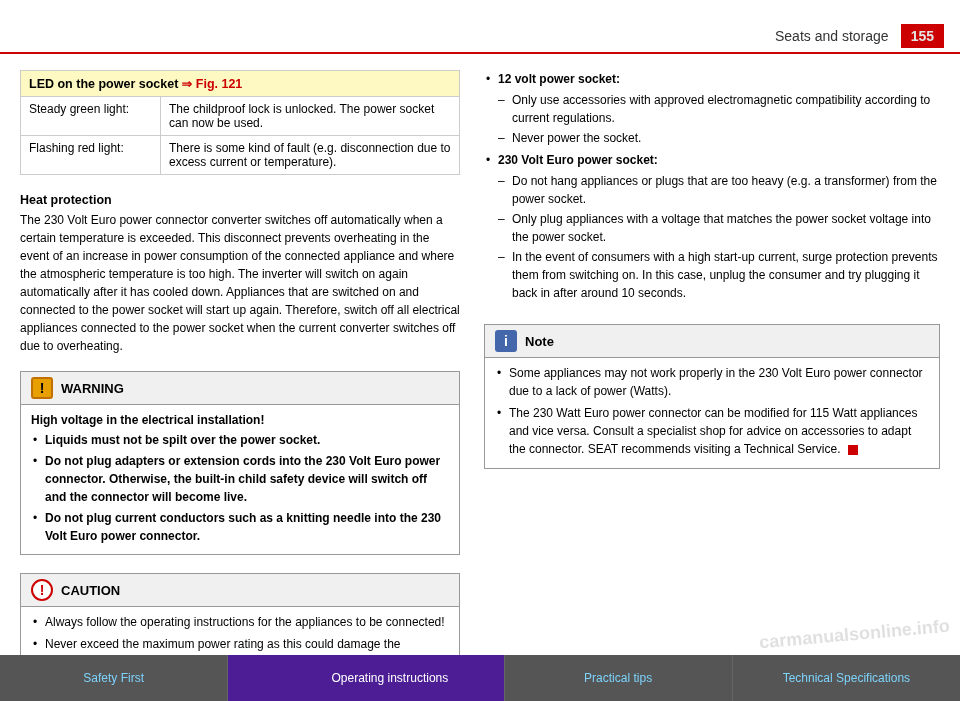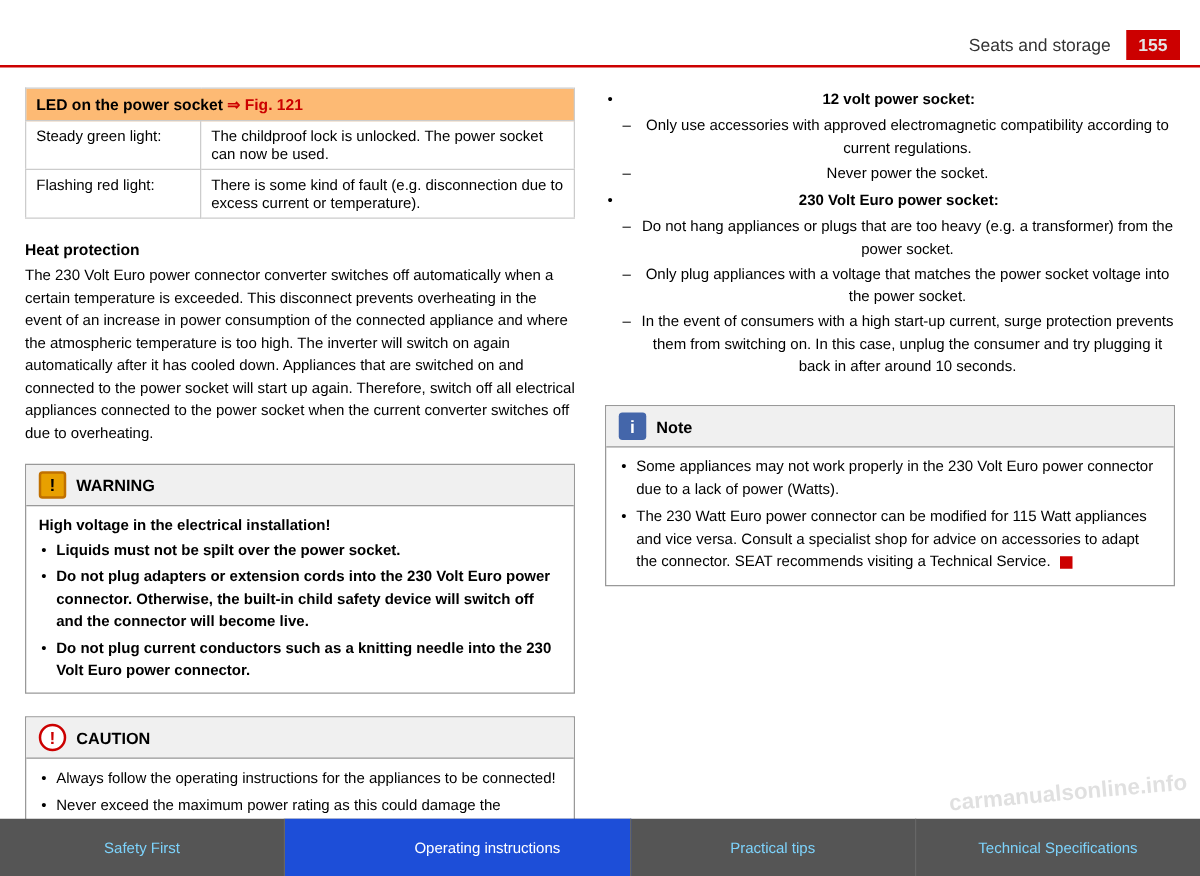--- a/index.html
+++ b/index.html
@@ -62,21 +62,21 @@
     }
 
     
     .info-table {
       width: 100%;
       border-collapse: collapse;
       border: 1px solid #ccc;
       margin-bottom: 2px;
     }
     .info-table .table-header-row {
-      background: #fdba74;
+      background: #fef9c3;
     }
     .info-table .table-header-row td {
       padding: 5px 8px;
       font-weight: bold;
       font-size: 12.5px;
       border-bottom: 1px solid #ccc;
     }
     .info-table td {
       padding: 5px 8px;
       font-size: 12px;
@@ -219,21 +219,20 @@
       list-style: none;
       padding: 0;
       margin-bottom: 8px;
     }
     .bullet-list > li {
       padding-left: 14px;
       position: relative;
       margin-bottom: 4px;
       font-size: 12px;
       line-height: 1.5;
-      text-align: center;
     }
     .bullet-list > li::before {
       content: "•";
       position: absolute;
       left: 2px;
     }
     .bullet-list > li .item-title {
       font-weight: bold;
     }
     .sub-list {
@@ -331,21 +330,21 @@
       justify-content: center;
       font-size: 12px;
       color: #7dd3fc;
       border-right: 1px solid #666;
       cursor: pointer;
     }
     .footer-item:last-child {
       border-right: none;
     }
     .footer-item.active {
-      background: #1d4ed8;
+      background: #4c1d95;
       color: #fff;
       padding-left: 48px;
     }
 
     
     .watermark {
       position: absolute;
       bottom: 56px;
       right: 10px;
       opacity: 0.25;

